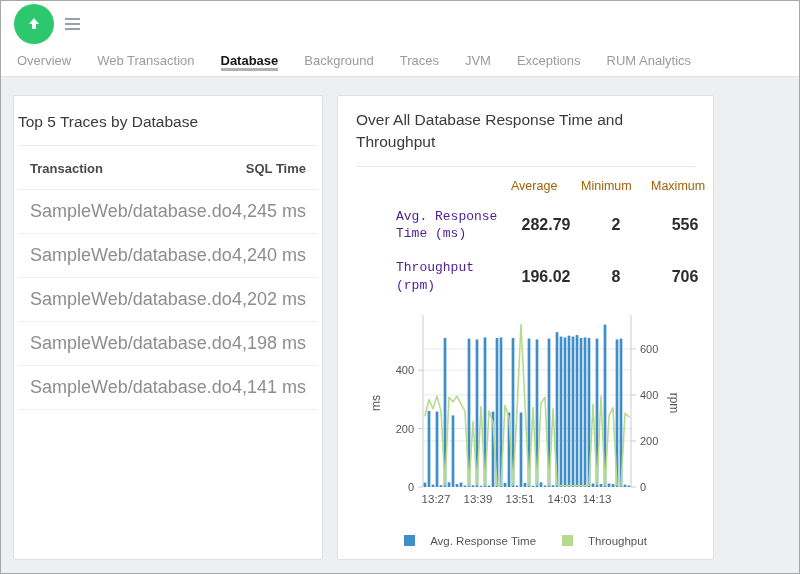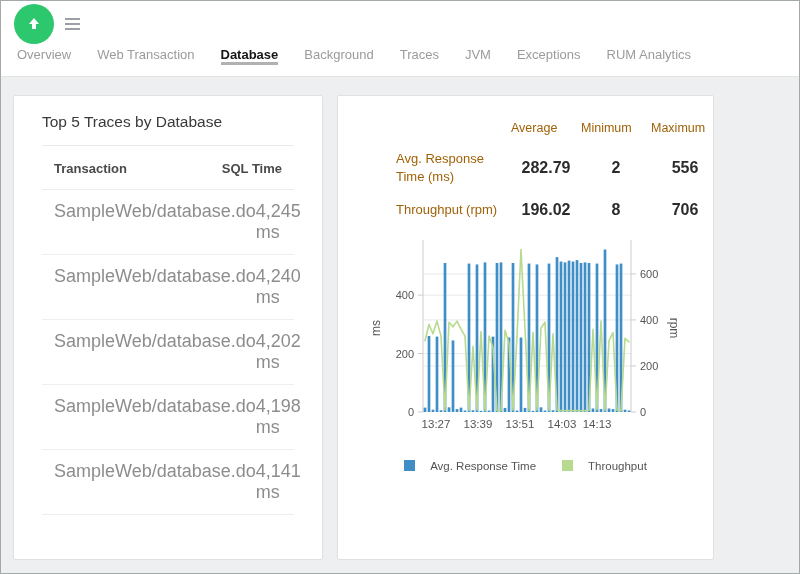--- a/index.html
+++ b/index.html
@@ -8,40 +8,40 @@
   .frame { width:800px; height:574px; border:1px solid #a3a8a8; background:#edeff1; overflow:hidden; }
 
   
   .topbar { height:46px; background:#fff; display:flex; align-items:center; padding-left:13px; }
   .app-icon { width:40px; height:40px; border-radius:50%; display:flex; align-items:center; justify-content:center; flex:0 0 auto; }
   .app-title { font-size:19px; font-weight:bold; color:#2e2e2e; margin-left:15px; letter-spacing:0.2px; }
   .menu-icon { margin-left:11px; display:flex; flex-direction:column; gap:3px; cursor:pointer; }
   .menu-icon span { display:block; width:15px; height:2px; background:#9aa0a6; }
 
   
-  .tabsrow { height:30px; background:#fff; border-bottom:1px solid #e2e2e2; display:flex; align-items:flex-start; padding:0 16px; gap:26px; }
+  .tabsrow { height:30px; background:#fff; border-bottom:1px solid #e2e2e2; display:flex; align-items:center; padding:0 16px; gap:26px; }
   .tab { font-size:13px; color:#9b9b9b; display:flex; align-items:center; border-bottom:3px solid transparent; cursor:pointer; white-space:nowrap; }
   .tab.active { color:#161616; font-weight:bold; border-bottom-color:#b1b1b1; }
 
   
   .content { display:flex; gap:14px; padding:18px 12px 0 12px; }
   .panel { background:#fff; border:1px solid #e0e0e0; border-radius:2px; height:465px; overflow:hidden; }
-  .panel-left { width:310px; padding:15px 28px; }
+  .panel-left { width:310px; padding:15px 4px; }
   .panel-right { width:377px; padding:13px 18px; }
   .panel-title { font-size:15.5px; color:#3a3a3a; line-height:1.45; padding-bottom:12px; border-bottom:1px solid #e9e9e9; }
 
   
   .tbl-head { display:flex; justify-content:space-between; padding:15px 12px 13px 12px; border-bottom:1px solid #ececec; font-size:13px; font-weight:bold; color:#4a4a4a; }
   .tbl-row { display:flex; justify-content:space-between; padding:11px 12px; border-bottom:1px solid #efefef; font-size:18px; color:#8d8d8d; }
 
   
   .stats { padding-left:40px; margin-right:-20px; margin-top:12px; font-size:12.5px; }
   .stats-grid { display:grid; grid-template-columns:115px 70px 70px 68px; row-gap:2px; align-items:center; }
   .stats-h { color:#a16207; padding-bottom:6px; white-space:nowrap; }
-  .stats-label { color:#a16207; font-size:13px; line-height:1.35; padding:7px 0; }
+  .stats-label { color:#4c1d95; font-size:13px; line-height:1.35; padding:7px 0;font-family:Liberation Mono, monospace; }
   .stats-num { color:#2c2c2c; font-size:16px; font-weight:bold; text-align:center; }
 
   
   .chart-wrap { margin-top:6px; padding-left:8px; }
   .legend { display:flex; justify-content:center; gap:26px; margin-top:2px; }
   .legend-item { display:flex; align-items:flex-start; gap:15px; font-size:11.5px; color:#545454; cursor:pointer; }
   .legend-swatch { width:11px; height:11px; display:inline-block; }
 </style>
 </head>
 <body>
@@ -98,20 +98,21 @@
         <span>SampleWeb/database.do</span>
         <span>4,198 ms</span>
       </div>
       <div class="tbl-row">
         <span>SampleWeb/database.do</span>
         <span>4,141 ms</span>
       </div>
     </div>
 
     <div class="panel panel-right">
+      <div class="panel-title">Over All Database Response Time and Throughput</div>
 
       <div class="stats">
         <div class="stats-grid">
           <span></span>
           <span class="stats-h">Average</span>
           <span class="stats-h">Minimum</span>
           <span class="stats-h">Maximum</span>
 
           <span class="stats-label" style="max-width:120px;">Avg. Response Time (ms)</span>
           <span class="stats-num">282.79</span>

